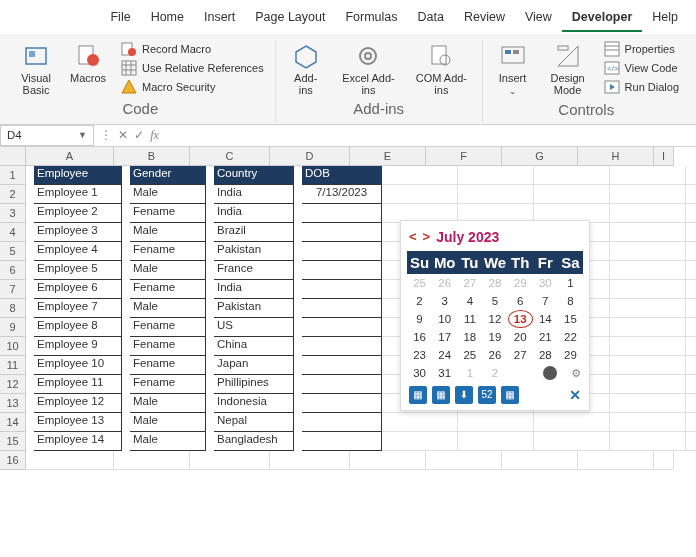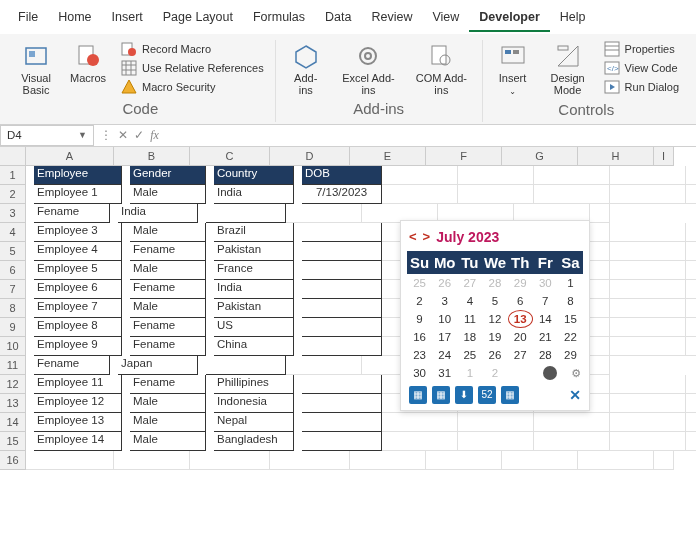--- a/index.html
+++ b/index.html
@@ -1,19 +1,19 @@
 <!DOCTYPE html>
 <html><head>
 <meta charset="utf-8">
 <style>
 * { box-sizing: border-box; margin: 0; padding: 0; }
 body { font-family: "Segoe UI", Arial, sans-serif; font-size: 12px; background: #fff; color: #333; width: 696px; }
 
 
-.menubar { display: flex; padding: 4px 8px 0; border-bottom: 2px solid transparent; }
+.menubar { display: flex; padding: 4px 8px 0; border-bottom: 2px solid transparent; justify-content: flex-end; }
 .menu-item { padding: 6px 10px; cursor: pointer; font-size: 12.5px; }
 .menu-item.active { border-bottom: 2px solid #107c41; font-weight: 600; }
 
 
 .ribbon { display: flex; background: #f5f5f5; border-bottom: 1px solid #d0d0d0; padding: 6px 6px 2px; }
 .ribbon-group { display: flex; flex-direction: column; align-items: center; padding: 0 8px; position: relative; }
 .ribbon-group + .ribbon-group { border-left: 1px solid #e0e0e0; }
 .ribbon-group-body { display: flex; align-items: flex-start; gap: 8px; }
 .ribbon-group-label { font-size: 15px; color: #666; margin-top: 0; padding: 2px 0 4px; }
 .big-btn { display: flex; flex-direction: column; align-items: center; gap: 2px; padding: 2px 4px; cursor: pointer; min-width: 44px; }
@@ -300,20 +300,21 @@
           <div class="cell cB bd">Male</div>
           <div class="cell cC bd">India</div>
           <div class="cell cD bd br">7/13/2023</div>
           <div class="cell cE"></div>
           <div class="cell cF"></div>
           <div class="cell cG"></div>
           <div class="cell cH"></div>
           <div class="cell cI"></div>
         </div>
         <div class="row">
+          <div class="cell cA bd">Employee 2</div>
           <div class="cell cB bd">Fename</div>
           <div class="cell cC bd">India</div>
           <div class="cell cD bd br"></div>
           <div class="cell cE"></div>
           <div class="cell cF"></div>
           <div class="cell cG"></div>
           <div class="cell cH"></div>
           <div class="cell cI"></div>
         </div>
         <div class="row">
@@ -387,20 +388,21 @@
           <div class="cell cB bd">Fename</div>
           <div class="cell cC bd">China</div>
           <div class="cell cD bd br"></div>
           <div class="cell cE"></div>
           <div class="cell cF"></div>
           <div class="cell cG"></div>
           <div class="cell cH"></div>
           <div class="cell cI"></div>
         </div>
         <div class="row">
+          <div class="cell cA bd">Employee 10</div>
           <div class="cell cB bd">Fename</div>
           <div class="cell cC bd">Japan</div>
           <div class="cell cD bd br"></div>
           <div class="cell cE"></div>
           <div class="cell cF"></div>
           <div class="cell cG"></div>
           <div class="cell cH"></div>
           <div class="cell cI"></div>
         </div>
         <div class="row">

